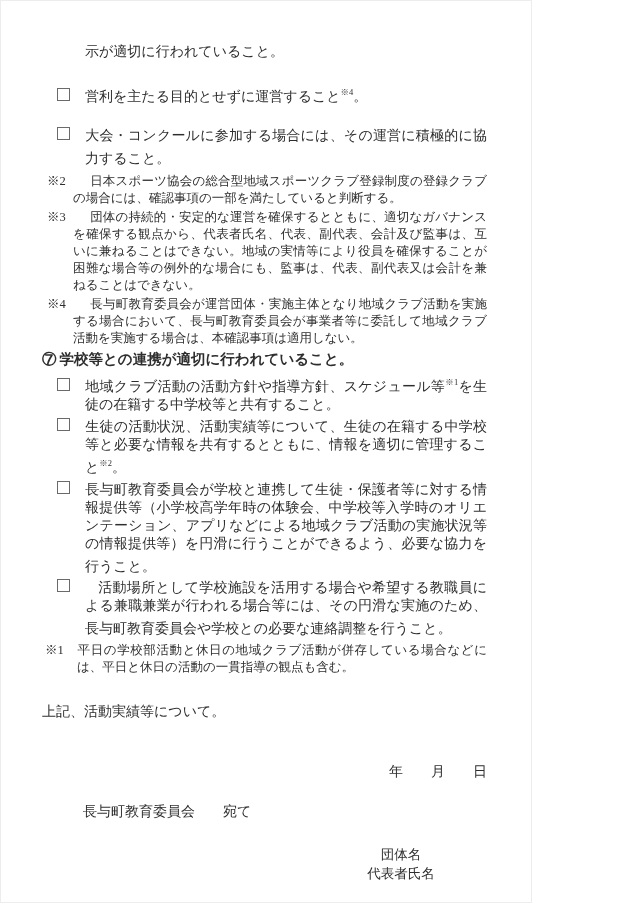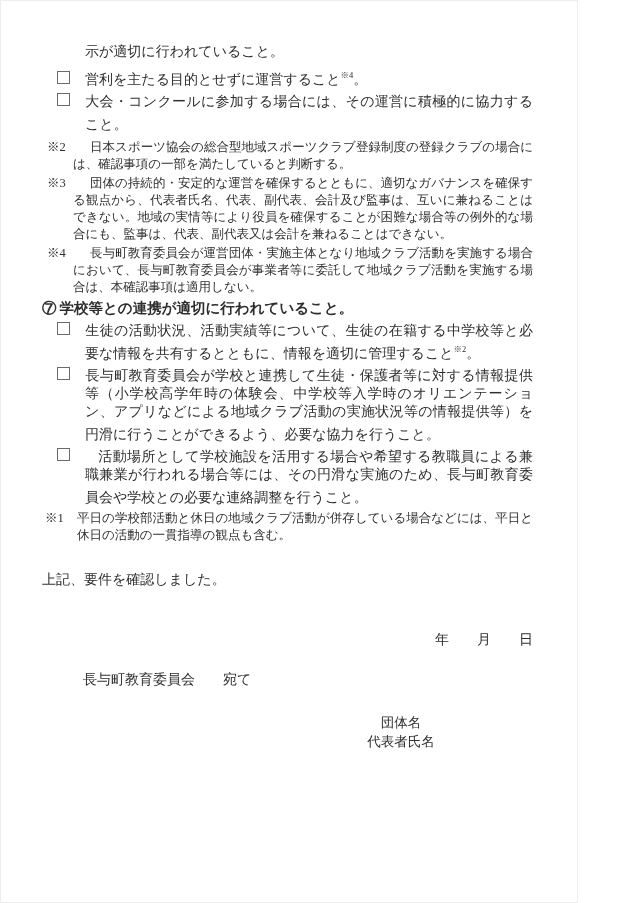--- a/index.html
+++ b/index.html
@@ -1,38 +1,38 @@
 <!DOCTYPE html>
 <html lang="ja"><head>
 <meta charset="utf-8">
 <style>
   html, body { margin: 0; padding: 0; background: #ffffff; }
   .page {
     position: relative;
-    width: 578px;
+    width: 532px;
     height: 903px;
     box-sizing: border-box;
     padding: 42px 45px 0 42px;
     background: #ffffff;
     color: #2e2e2e;
     font-family: "Liberation Serif", "DejaVu Serif", serif;
     outline: 1px solid #ededed;
     outline-offset: -1px;
     overflow: hidden;
   }
   .lead {
     padding-left: 43px;
     font-size: 14px;
     line-height: 20px;
   }
   .check {
     padding-left: 43px;
     font-size: 14px;
     line-height: 18px;
-    margin-top: 4px;
+    margin-top: 21px;
     text-align: justify;
   }
   .checks7 .check { margin-top: 0; margin-bottom: 4px; }
   .check .cb {
     display: inline-block;
     width: 11px;
     height: 11px;
     border: 1px solid #6a6a6a;
     background: #ffffff;
     margin-left: -28px;
@@ -98,37 +98,40 @@
       <span class="num">※4</span><span>長与町教育委員会が運営団体・実施主体となり地域クラブ活動を実施する場合において、長与町教育委員会が事業者等に委託して地域クラブ活動を実施する場合は、本確認事項は適用しない。</span>
     </div>
   </div>
 
   <div class="sec-head">
     <span class="secnum">⑦</span><span>学校等との連携が適切に行われていること。</span>
   </div>
 
   <div class="checks7">
     <div class="check">
+      <span class="cb"></span><span>地域クラブ活動の活動方針や指導方針、スケジュール等</span><sup class="ref">※1</sup><span>を生徒の在籍する中学校等と共有すること。</span>
+    </div>
+    <div class="check">
       <span class="cb"></span><span>生徒の活動状況、活動実績等について、生徒の在籍する中学校等と必要な情報を共有するとともに、情報を適切に管理すること</span><sup class="ref">※2</sup><span>。</span>
     </div>
     <div class="check">
       <span class="cb"></span><span>長与町教育委員会が学校と連携して生徒・保護者等に対する情報提供等（小学校高学年時の体験会、中学校等入学時のオリエンテーション、アプリなどによる地域クラブ活動の実施状況等の情報提供等）を円滑に行うことができるよう、必要な協力を行うこと。</span><sup class="ref"></sup><span></span>
     </div>
     <div class="check">
       <span class="cb"></span><span class="gap13"></span><span>活動場所として学校施設を活用する場合や希望する教職員による兼職兼業が行われる場合等には、その円滑な実施のため、長与町教育委員会や学校との必要な連絡調整を行うこと。</span><sup class="ref"></sup><span></span>
     </div>
   </div>
 
   <div class="notes7">
     <div class="note2">
       <span class="num">※1</span><span>平日の学校部活動と休日の地域クラブ活動が併存している場合などには、平日と休日の活動の一貫指導の観点も含む。</span>
     </div>
   </div>
 
-  <div class="confirm">上記、要件を確認しました。</div>
+  <div class="confirm">上記、活動実績等について。</div>
 
   <div class="dateline">年　　月　　日</div>
 
   <div class="addressee">長与町教育委員会　　宛て</div>
 
   <div class="signature">
     <div>団体名</div>
     <div>代表者氏名</div>
   </div>
 

